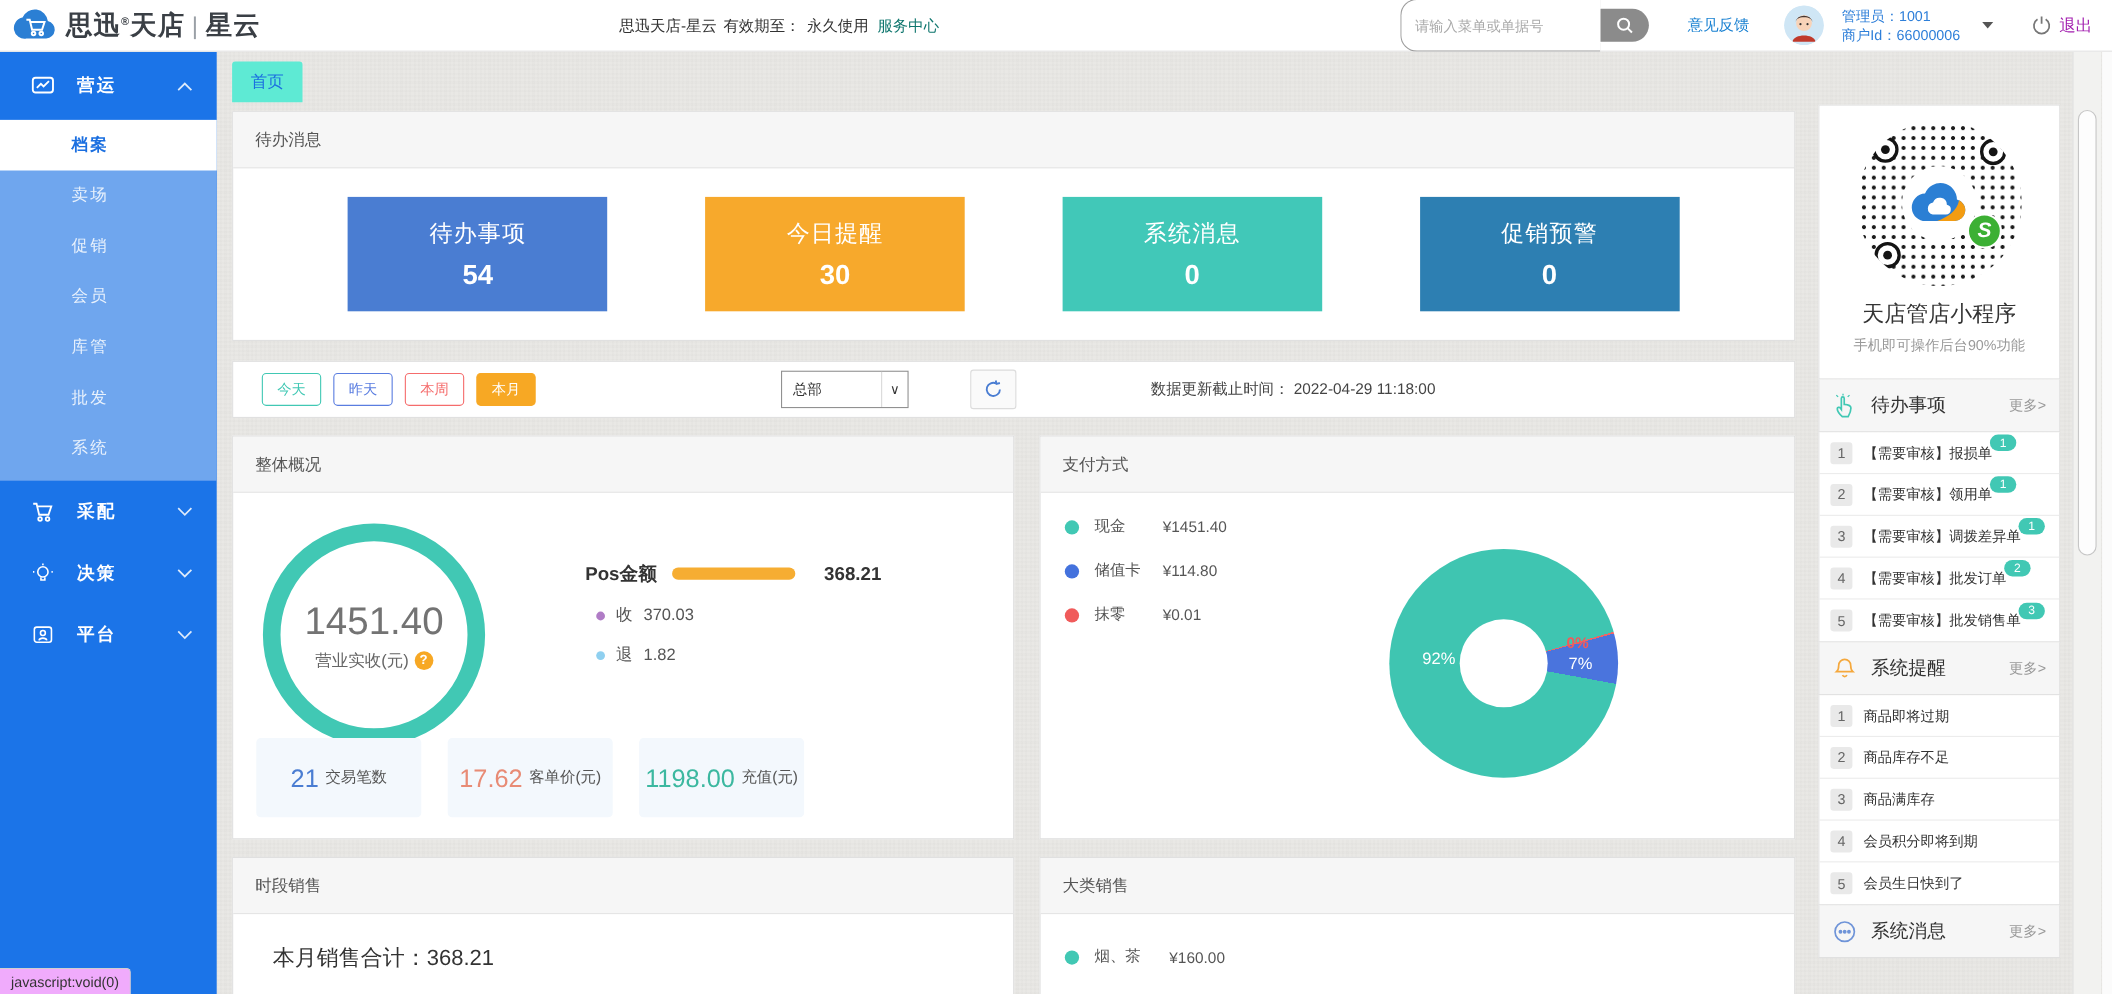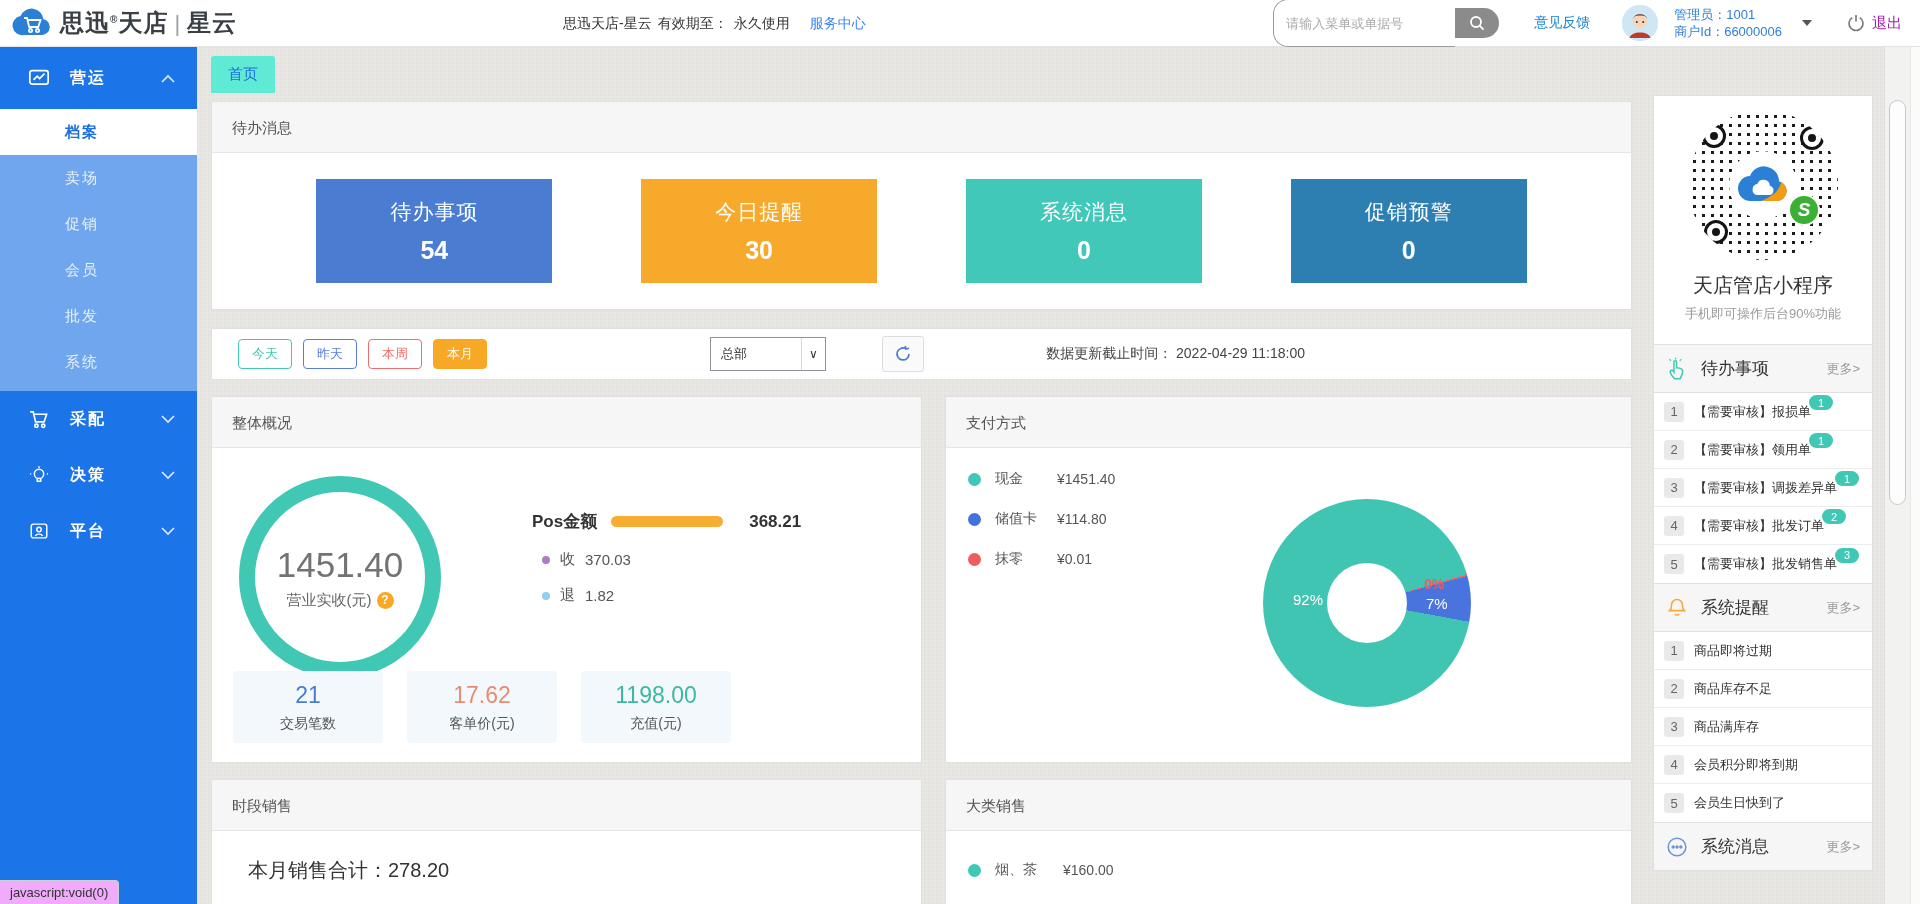--- a/index.html
+++ b/index.html
@@ -13,21 +13,21 @@
     position:relative; color:#333;
   }
   svg{display:block}
   
   .topbar{position:absolute;left:0;top:0;width:1920px;height:47px;background:#fff;border-bottom:1px solid #e3e3e3;display:flex;align-items:center;z-index:20;}
   .logo-area{display:flex;align-items:center;gap:8px;padding-left:12px;width:330px;}
   .logo-text{font-size:24px;font-weight:bold;color:#3a3f45;letter-spacing:1px;display:flex;align-items:baseline;}
   .logo-text .reg{font-size:10px;vertical-align:top;position:relative;top:-8px;}
   .logo-text .divider{color:#9aa0a6;font-weight:normal;margin:0 6px;font-size:22px;}
   .license{position:absolute;left:563px;top:0;height:47px;display:flex;align-items:center;gap:6px;font-size:14px;color:#333;}
-  .license a{color:#3b82f6;text-decoration:none;margin-left:14px;}
+  .license a{color:#0f766e;text-decoration:none;margin-left:2px;}
   .topbar-right{margin-left:auto;display:flex;align-items:center;padding-right:18px;gap:16px;}
   .searchbox{display:flex;align-items:center;height:30px;}
   .searchbox input{width:182px;height:48px;border:1px solid #9a9a9a;border-right:none;border-radius:15px 0 0 15px;padding:0 12px;font-size:13px;color:#333;outline:none;background:#fff;}
   .searchbox input::placeholder{color:#aaa;}
   .searchbox button{width:44px;height:30px;border:none;background:#8b8b8b;border-radius:0 15px 15px 0;display:flex;align-items:center;justify-content:center;cursor:pointer;}
   .feedback{color:#1b82d2;font-size:14px;text-decoration:none;margin-left:19px;}
   .avatar{width:36px;height:36px;border-radius:50%;overflow:hidden;background:#cfe6f5;flex:0 0 auto;margin-left:16px;}
   .user-lines{font-size:13px;color:#2e7fd9;line-height:17px;white-space:nowrap;}
   .caret-down{width:0;height:0;border-left:5px solid transparent;border-right:5px solid transparent;border-top:6px solid #555;margin:0 4px;}
   .logout{display:flex;align-items:center;gap:6px;font-size:15px;color:#a21caf;cursor:pointer;margin-left:14px;}
@@ -73,21 +73,21 @@
   .gauge-label{margin-top:6px;font-size:15px;color:#666;display:flex;align-items:center;gap:5px;}
   .q-badge{width:17px;height:17px;border-radius:50%;background:#f7a824;color:#fff;font-size:12px;font-weight:bold;display:inline-flex;align-items:center;justify-content:center;}
   .pos-block{position:absolute;left:320px;top:62px;}
   .pos-row{display:flex;align-items:center;gap:14px;}
   .pos-label{font-size:17px;font-weight:bold;color:#333;}
   .pos-bar{width:112px;height:11px;border-radius:6px;background:#f6ad32;}
   .pos-value{font-size:17px;font-weight:bold;color:#333;margin-left:12px;}
   .sub-row{display:flex;align-items:center;gap:10px;margin-top:17px;margin-left:10px;font-size:15px;color:#555;}
   .dot{width:8px;height:8px;border-radius:50%;flex:0 0 auto;}
   .stat-boxes{position:absolute;left:21px;top:223px;display:flex;gap:24px;}
-  .stat-box{width:150px;height:72px;background:#f3f8fd;border-radius:4px;display:flex;flex-direction:column;align-items:center;justify-content:center;gap:6px;}
+  .stat-box{width:150px;height:72px;background:#f3f8fd;border-radius:4px;display:flex;flex-direction:row;align-items:center;justify-content:center;gap:6px;}
   .stat-box .sb-val{font-size:23px;}
   .stat-box .sb-label{font-size:14px;color:#555;}
   .payment-body{position:relative;height:315px;}
   .legend{position:absolute;left:22px;top:22px;}
   .legend-row{display:flex;align-items:center;margin-bottom:22px;font-size:14px;color:#555;}
   .legend-row .dot{width:13px;height:13px;margin-right:14px;}
   .legend-row .lg-name{width:62px;}
   .donut{position:absolute;left:317px;top:51px;width:208px;height:208px;border-radius:50%;}
   .donut-hole{position:absolute;left:50%;top:50%;width:80px;height:80px;margin:-40px 0 0 -40px;background:#fff;border-radius:50%;}
   .donut-label{position:absolute;font-size:15px;}
@@ -208,20 +208,21 @@
       <svg width="14" height="9" viewBox="0 0 14 9" fill="none" stroke="#fff" stroke-width="1.6">
           <polyline points="1,8 7,2 13,8"></polyline>
         </svg>
     </span>
   </div>
   <div class="submenu">
     <div class="submenu-item active">档案</div>
     <div class="submenu-item">卖场</div>
     <div class="submenu-item">促销</div>
     <div class="submenu-item">会员</div>
+    <div class="submenu-item">库管</div>
     <div class="submenu-item">批发</div>
     <div class="submenu-item">系统</div>
   </div>
   <div class="nav-section">
     <span class="nicon">
       <svg width="22" height="20" viewBox="0 0 18 17" fill="none" stroke="#fff" stroke-width="1.4">
         <path d="M1.5 2.5h2.6l2 8.5h7.2l2.2-6.5H5.2"></path>
           <circle cx="6.8" cy="14.3" r="1.4"></circle>
           <circle cx="12.6" cy="14.3" r="1.4"></circle>
       </svg>
@@ -387,21 +388,21 @@
         <span class="donut-label dl-cash">92%</span>
         <span class="donut-label dl-mo">0%</span>
         <span class="donut-label dl-card">7%</span>
       </div>
     </section>
   </div>
 
   <div class="two-col bottom-col">
     <section class="panel hourly-panel">
       <div class="panel-header">时段销售</div>
-      <div class="hourly-sum">本月销售合计：278.20</div>
+      <div class="hourly-sum">本月销售合计：368.21</div>
     </section>
     <section class="panel category-panel">
       <div class="panel-header">大类销售</div>
       <div class="cat-row">
         <span class="dot" style="background-color: rgb(65, 200, 180);"></span>
         <span class="cat-name">烟、茶</span>
         <span>¥160.00</span>
       </div>
     </section>
   </div>

